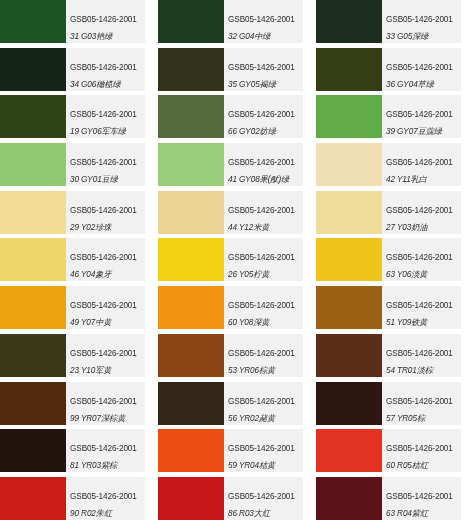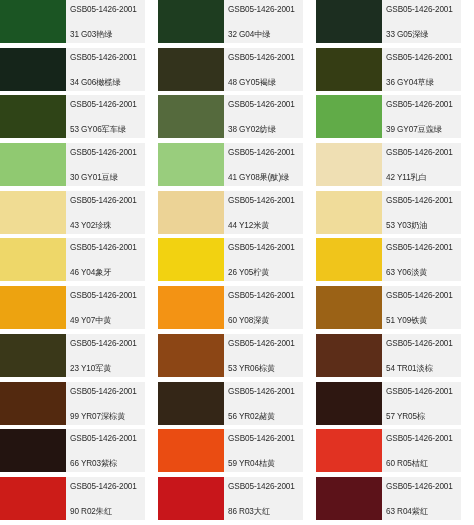--- a/index.html
+++ b/index.html
@@ -34,36 +34,37 @@
     flex: 0 0 66px;
     height: 43px;
   }
   .swatch-info {
     flex: 1 1 auto;
     background: #f1f1f1;
     padding: 4px 0 0 4px;
     box-sizing: border-box;
     display: flex;
     flex-direction: column;
-    justify-content: flex-start;
+    justify-content: flex-end;
   }
   .swatch-std {
     font-size: 8.2px;
     line-height: 12px;
     color: #2b2b2b;
     letter-spacing: -0.1px;
     white-space: nowrap;
   }
   .swatch-name {
     font-size: 8.2px;
     line-height: 12px;
     color: #2b2b2b;
     letter-spacing: -0.1px;
     white-space: nowrap;
-    margin-top: 13px;
+    margin-top: 5px;
+    font-style: italic;
   }
 </style>
 </head>
 <body>
 
 <div id="swatch-grid">
     <div class="swatch-cell">
       <div class="swatch-card">
         <div class="swatch-color" style="background: rgb(27, 85, 35);"></div>
         <div class="swatch-info">
@@ -97,48 +98,48 @@
           <div class="swatch-std">GSB05-1426-2001</div>
           <div class="swatch-name">34 G06橄榄绿</div>
         </div>
       </div>
     </div>
     <div class="swatch-cell">
       <div class="swatch-card">
         <div class="swatch-color" style="background: rgb(51, 51, 28);"></div>
         <div class="swatch-info">
           <div class="swatch-std">GSB05-1426-2001</div>
-          <div class="swatch-name">48 GY05褐绿</div>
+          <div class="swatch-name">35 GY05褐绿</div>
         </div>
       </div>
     </div>
     <div class="swatch-cell">
       <div class="swatch-card">
         <div class="swatch-color" style="background: rgb(53, 61, 20);"></div>
         <div class="swatch-info">
           <div class="swatch-std">GSB05-1426-2001</div>
           <div class="swatch-name">36 GY04草绿</div>
         </div>
       </div>
     </div>
     <div class="swatch-cell">
       <div class="swatch-card">
         <div class="swatch-color" style="background: rgb(47, 68, 23);"></div>
         <div class="swatch-info">
           <div class="swatch-std">GSB05-1426-2001</div>
-          <div class="swatch-name">53 GY06军车绿</div>
+          <div class="swatch-name">19 GY06军车绿</div>
         </div>
       </div>
     </div>
     <div class="swatch-cell">
       <div class="swatch-card">
         <div class="swatch-color" style="background: rgb(85, 106, 61);"></div>
         <div class="swatch-info">
           <div class="swatch-std">GSB05-1426-2001</div>
-          <div class="swatch-name">38 GY02纺绿</div>
+          <div class="swatch-name">66 GY02纺绿</div>
         </div>
       </div>
     </div>
     <div class="swatch-cell">
       <div class="swatch-card">
         <div class="swatch-color" style="background: rgb(97, 171, 72);"></div>
         <div class="swatch-info">
           <div class="swatch-std">GSB05-1426-2001</div>
           <div class="swatch-name">39 GY07豆蔻绿</div>
         </div>
@@ -169,39 +170,39 @@
           <div class="swatch-std">GSB05-1426-2001</div>
           <div class="swatch-name">42 Y11乳白</div>
         </div>
       </div>
     </div>
     <div class="swatch-cell">
       <div class="swatch-card">
         <div class="swatch-color" style="background: rgb(240, 220, 147);"></div>
         <div class="swatch-info">
           <div class="swatch-std">GSB05-1426-2001</div>
-          <div class="swatch-name">43 Y02珍珠</div>
+          <div class="swatch-name">29 Y02珍珠</div>
         </div>
       </div>
     </div>
     <div class="swatch-cell">
       <div class="swatch-card">
         <div class="swatch-color" style="background: rgb(236, 211, 150);"></div>
         <div class="swatch-info">
           <div class="swatch-std">GSB05-1426-2001</div>
           <div class="swatch-name">44 Y12米黄</div>
         </div>
       </div>
     </div>
     <div class="swatch-cell">
       <div class="swatch-card">
         <div class="swatch-color" style="background: rgb(240, 220, 154);"></div>
         <div class="swatch-info">
           <div class="swatch-std">GSB05-1426-2001</div>
-          <div class="swatch-name">53 Y03奶油</div>
+          <div class="swatch-name">27 Y03奶油</div>
         </div>
       </div>
     </div>
     <div class="swatch-cell">
       <div class="swatch-card">
         <div class="swatch-color" style="background: rgb(238, 215, 105);"></div>
         <div class="swatch-info">
           <div class="swatch-std">GSB05-1426-2001</div>
           <div class="swatch-name">46 Y04象牙</div>
         </div>
@@ -304,21 +305,21 @@
           <div class="swatch-std">GSB05-1426-2001</div>
           <div class="swatch-name">57 YR05棕</div>
         </div>
       </div>
     </div>
     <div class="swatch-cell">
       <div class="swatch-card">
         <div class="swatch-color" style="background: rgb(35, 20, 16);"></div>
         <div class="swatch-info">
           <div class="swatch-std">GSB05-1426-2001</div>
-          <div class="swatch-name">66 YR03紫棕</div>
+          <div class="swatch-name">81 YR03紫棕</div>
         </div>
       </div>
     </div>
     <div class="swatch-cell">
       <div class="swatch-card">
         <div class="swatch-color" style="background: rgb(234, 76, 18);"></div>
         <div class="swatch-info">
           <div class="swatch-std">GSB05-1426-2001</div>
           <div class="swatch-name">59 YR04桔黄</div>
         </div>

